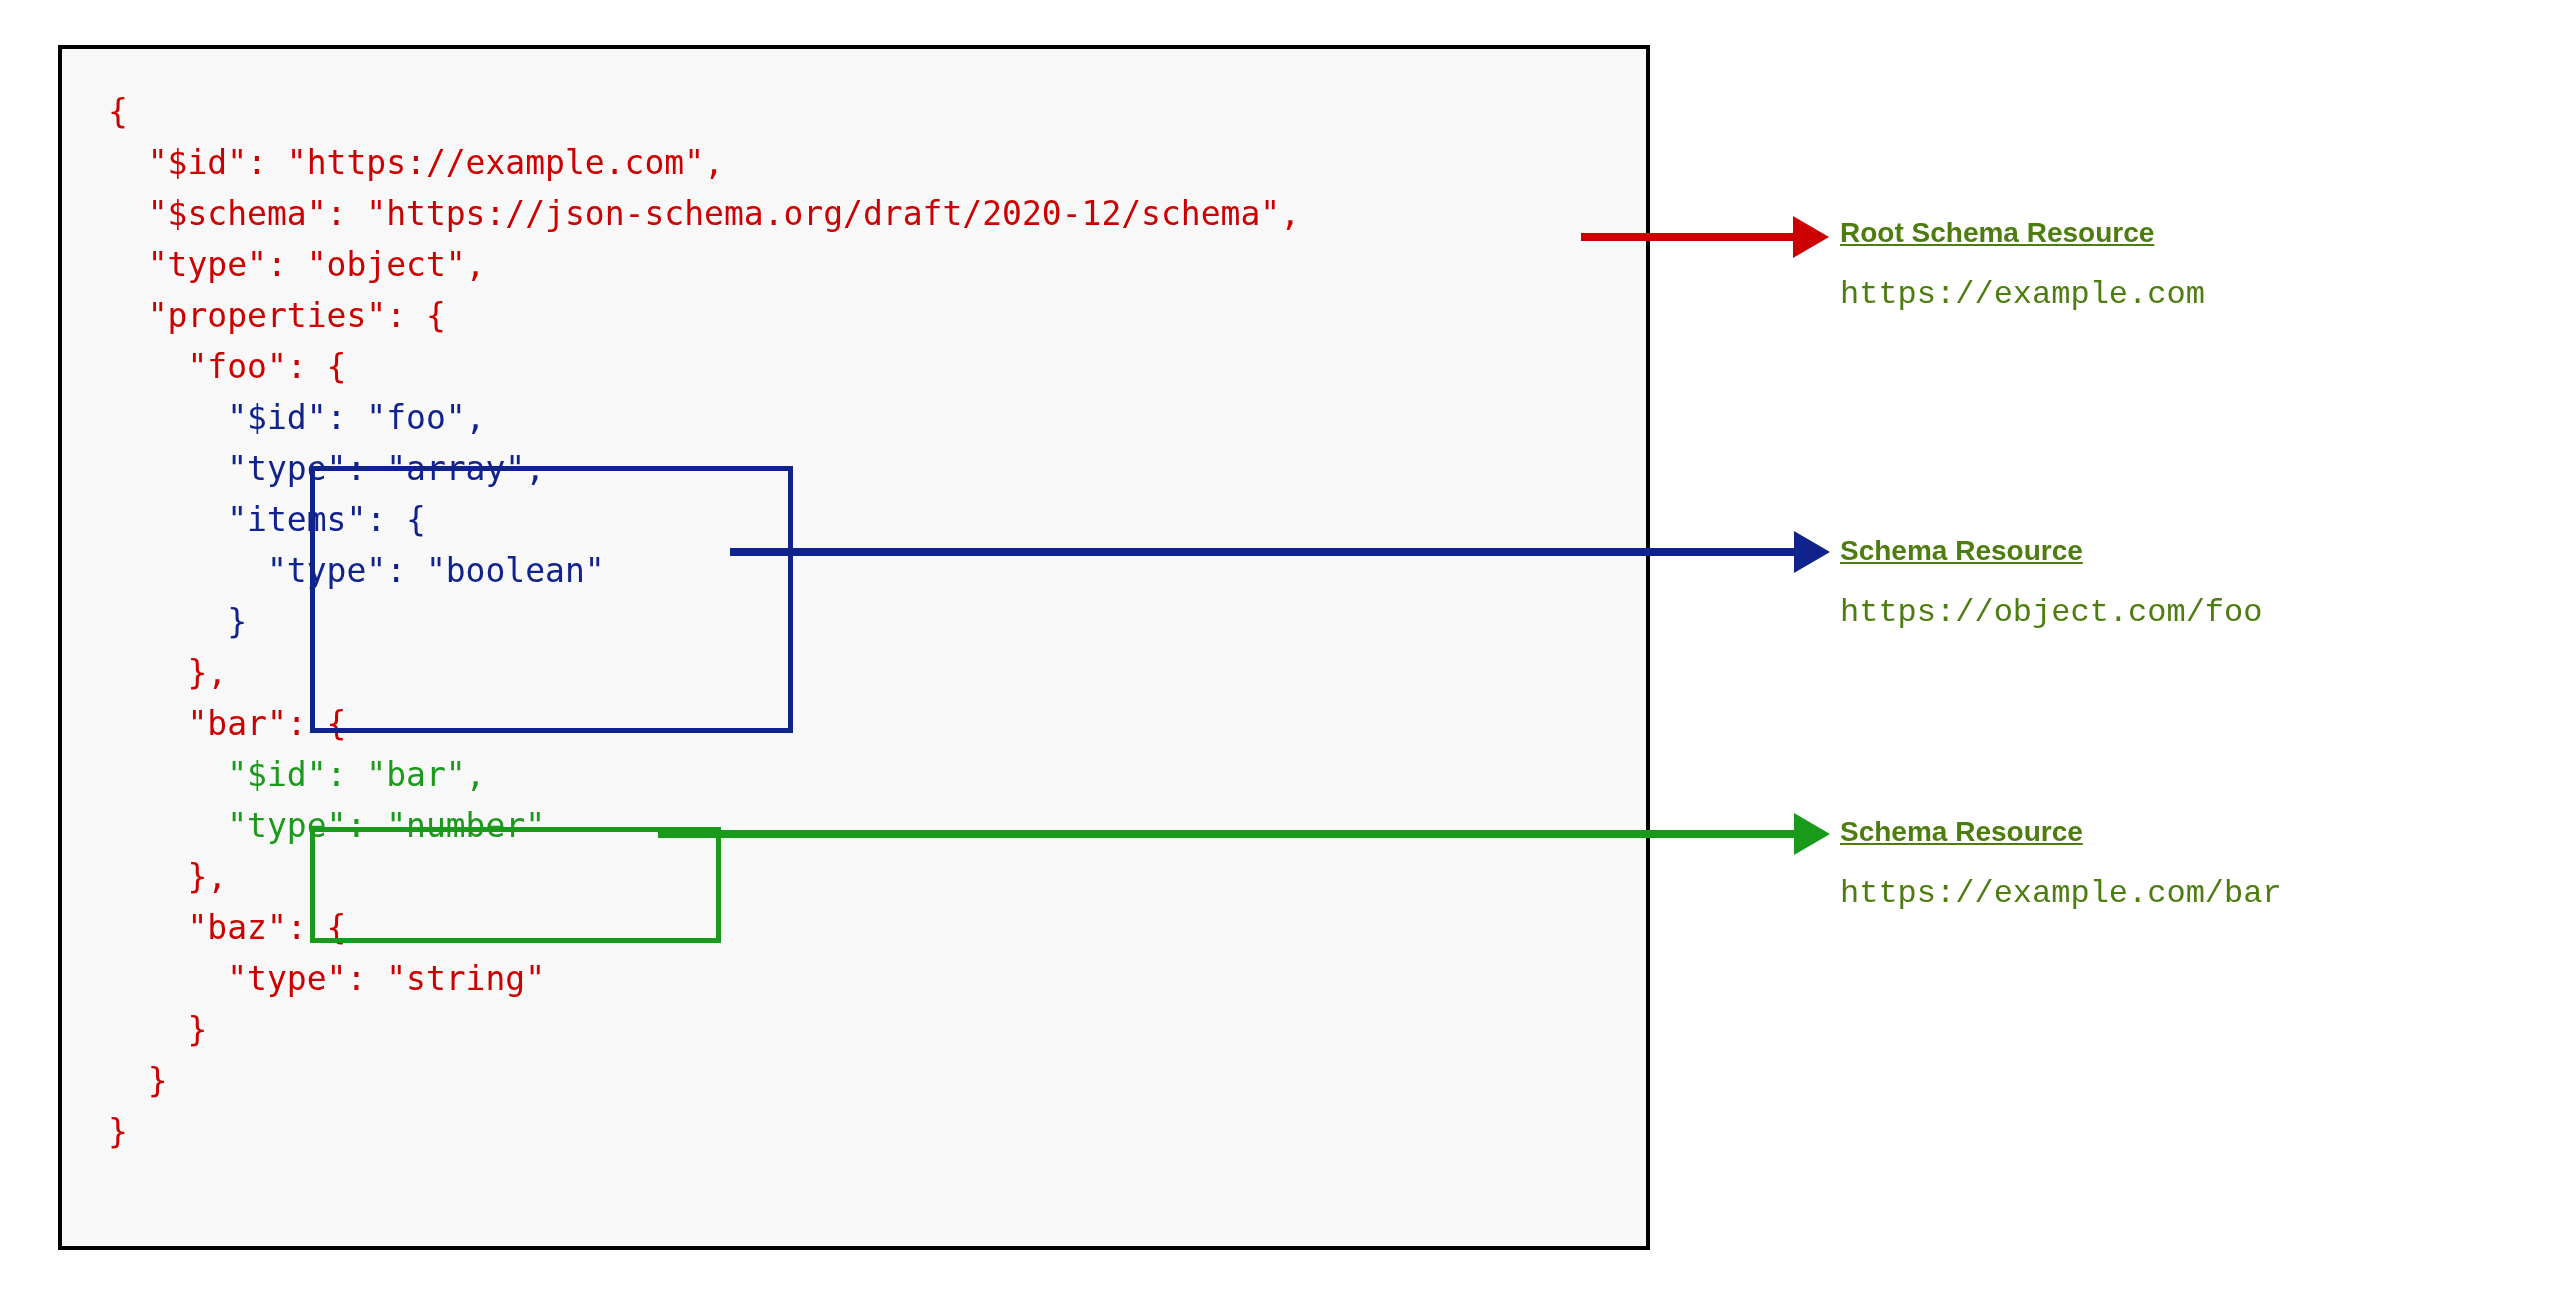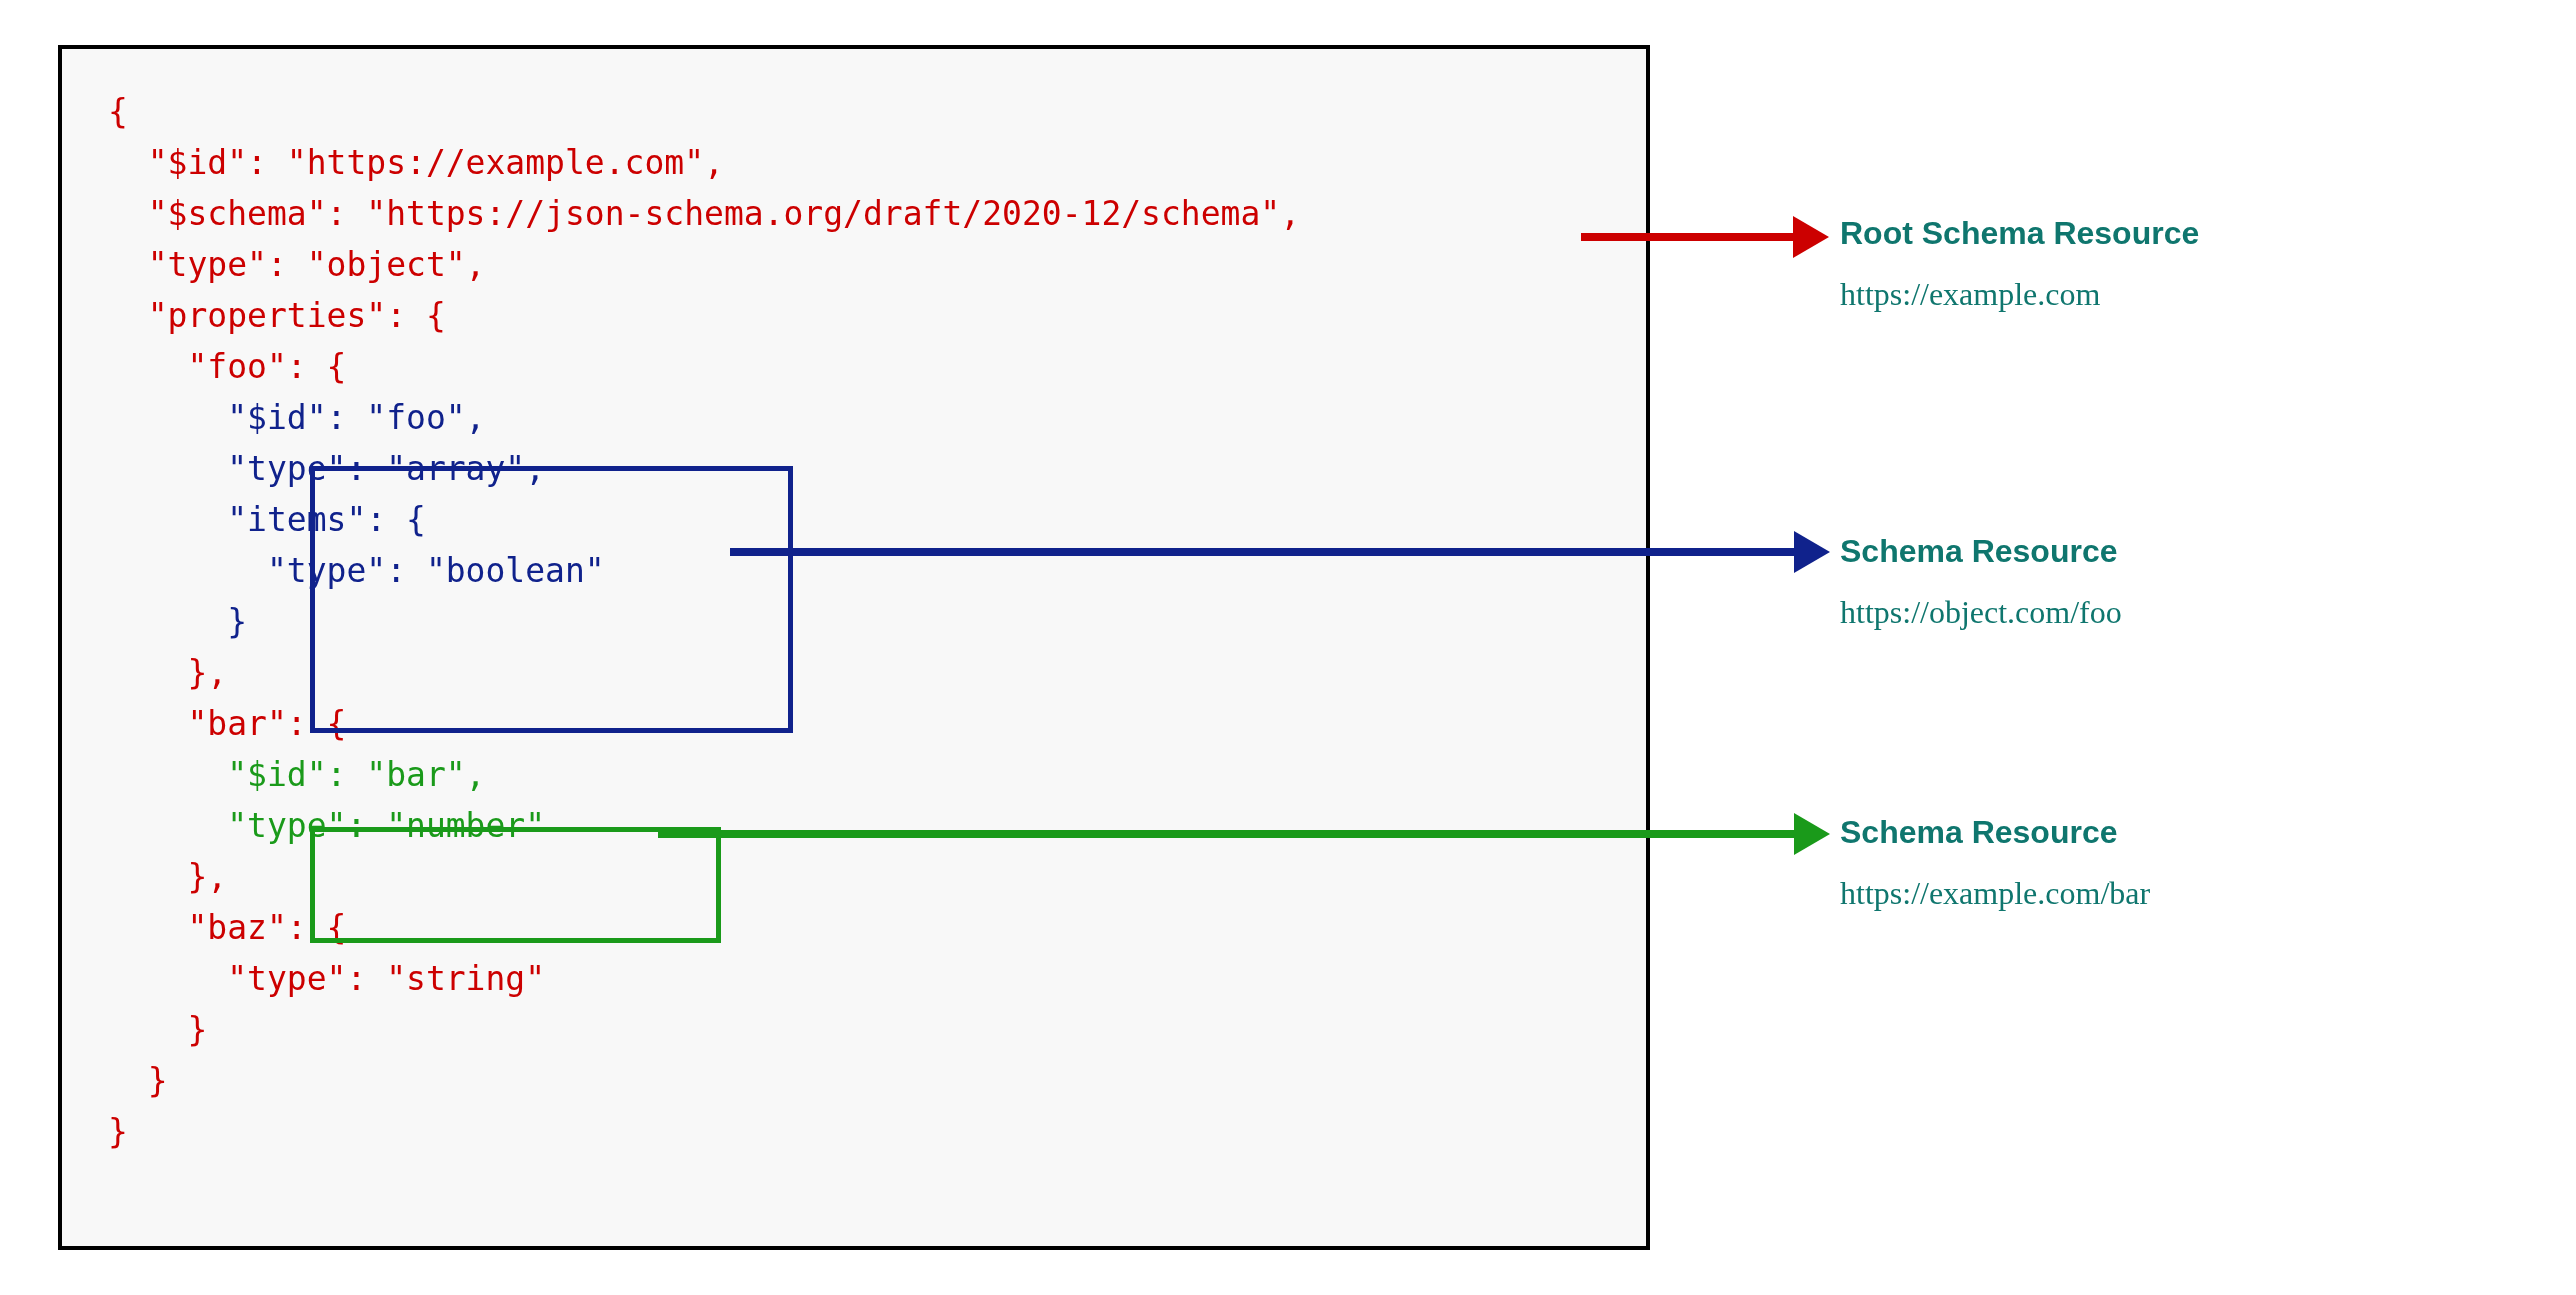--- a/index.html
+++ b/index.html
@@ -113,31 +113,32 @@
     width: 1172px;
   }
   #arrow-bar .shaft { width: 1139px; background: #1a9a1a; }
   #arrow-bar .head  { border-left: 36px solid #1a9a1a; }
 
   
   .label-group { position: absolute; }
   .label-title {
     font-family: "Liberation Sans", sans-serif;
     font-weight: bold;
-    font-size: 32px;
+    font-size: 28px;
     line-height: 46px;
-    color: #0f766e;
+    color: #4d7c0f;
     white-space: nowrap;
+    text-decoration: underline;
   }
   .label-uri {
     margin-top: 18.7px;
-    font-family: Liberation Serif, serif;
+    font-family: Liberation Mono, monospace;
     font-size: 32px;
     line-height: 39px;
-    color: #0f766e;
+    color: #4d7c0f;
     white-space: nowrap;
   }
 
   #label-root { left: 1840px; top: 210px; }
   #label-foo  { left: 1840px; top: 528px; }
   #label-bar  { left: 1840px; top: 809px; }
 </style>
 </head>
 <body>
 

